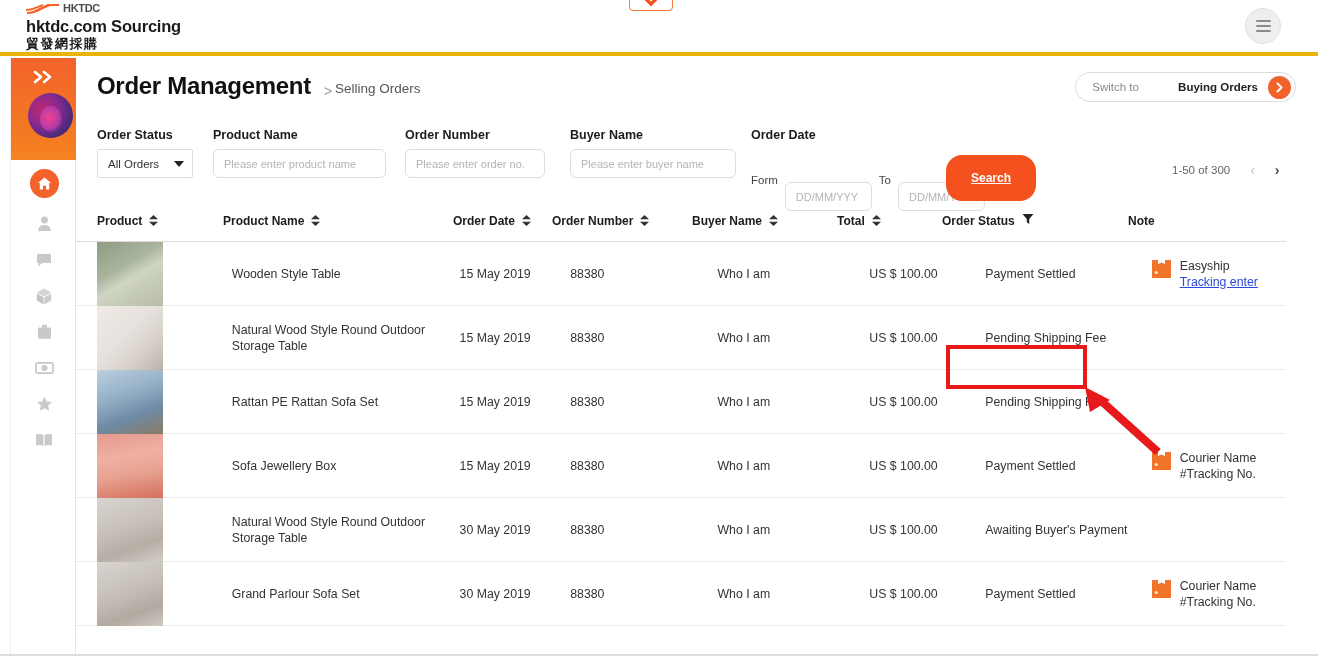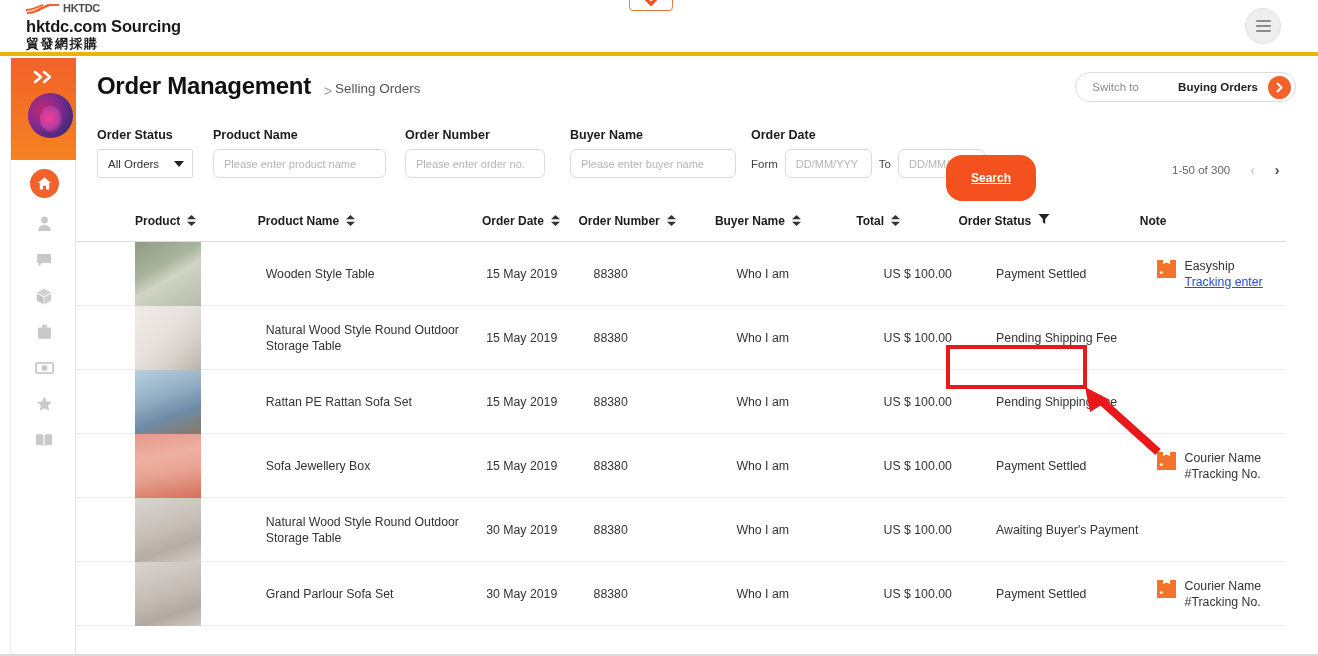--- a/index.html
+++ b/index.html
@@ -126,21 +126,21 @@
   }
   .finput::placeholder { color:#b4b4b4; }
   .fselect {
     height:29px; width:96px; border:1px solid #dcdcdc; border-radius:2px; background:#fff;
     display:flex; align-items:center; justify-content:space-between; padding:0 8px 0 10px;
     font-size:11.5px; color:#333;
   }
   .caret { width:0;height:0;border-left:5px solid transparent;border-right:5px solid transparent;border-top:6px solid #222; }
   .date-row { display:flex; align-items:center; gap:7px; }
   .date-word { font-size:11.5px; color:#444; }
-  .date-in { width:87px; }
+  .date-in { width:87px;margin-top:33px; }
   .search-btn {
     position:absolute; left:870px; top:35px; width:90px; height:46px;
     background:#f4511e; border-radius:16px; border:none; color:#fff;
     font-size:12px; font-weight:bold; display:flex; align-items:center; justify-content:center;
     font-family:"Liberation Sans", sans-serif;
     text-decoration:underline;
   }
   .pager {
     position:absolute; left:1096px; top:42px; display:flex; align-items:center; gap:20px;
   }
@@ -155,21 +155,21 @@
     border-bottom:1px solid #dcdcdc;
     padding-left:21px;
   }
   .th { font-size:12px; font-weight:bold; color:#1c1c1c; display:flex; align-items:center; gap:7px; }
   .sorter { display:inline-flex; flex-direction:column; gap:2px; }
   .tr {
     display:flex; align-items:center; height:64px;
     border-bottom:1px solid #ececec; padding-left:21px;
     position:relative;
   }
-  .c-prod   { width:126px;margin-left:38px; }
+  .c-prod   { width:126px; }
   .c-name   { width:230px; }
   .c-date   { width:99px; }
   .c-num    { width:140px; }
   .c-buyer  { width:145px; }
   .c-total  { width:105px; }
   .c-status { width:186px; }
   .c-note   { width:150px; }
 
   .thumb { width:66px; height:64px; background:#ddd; background-size:cover; background-position:center; }
   .cell-text { font-size:12.3px; color:#333; line-height:16px;margin-left:22px; }

